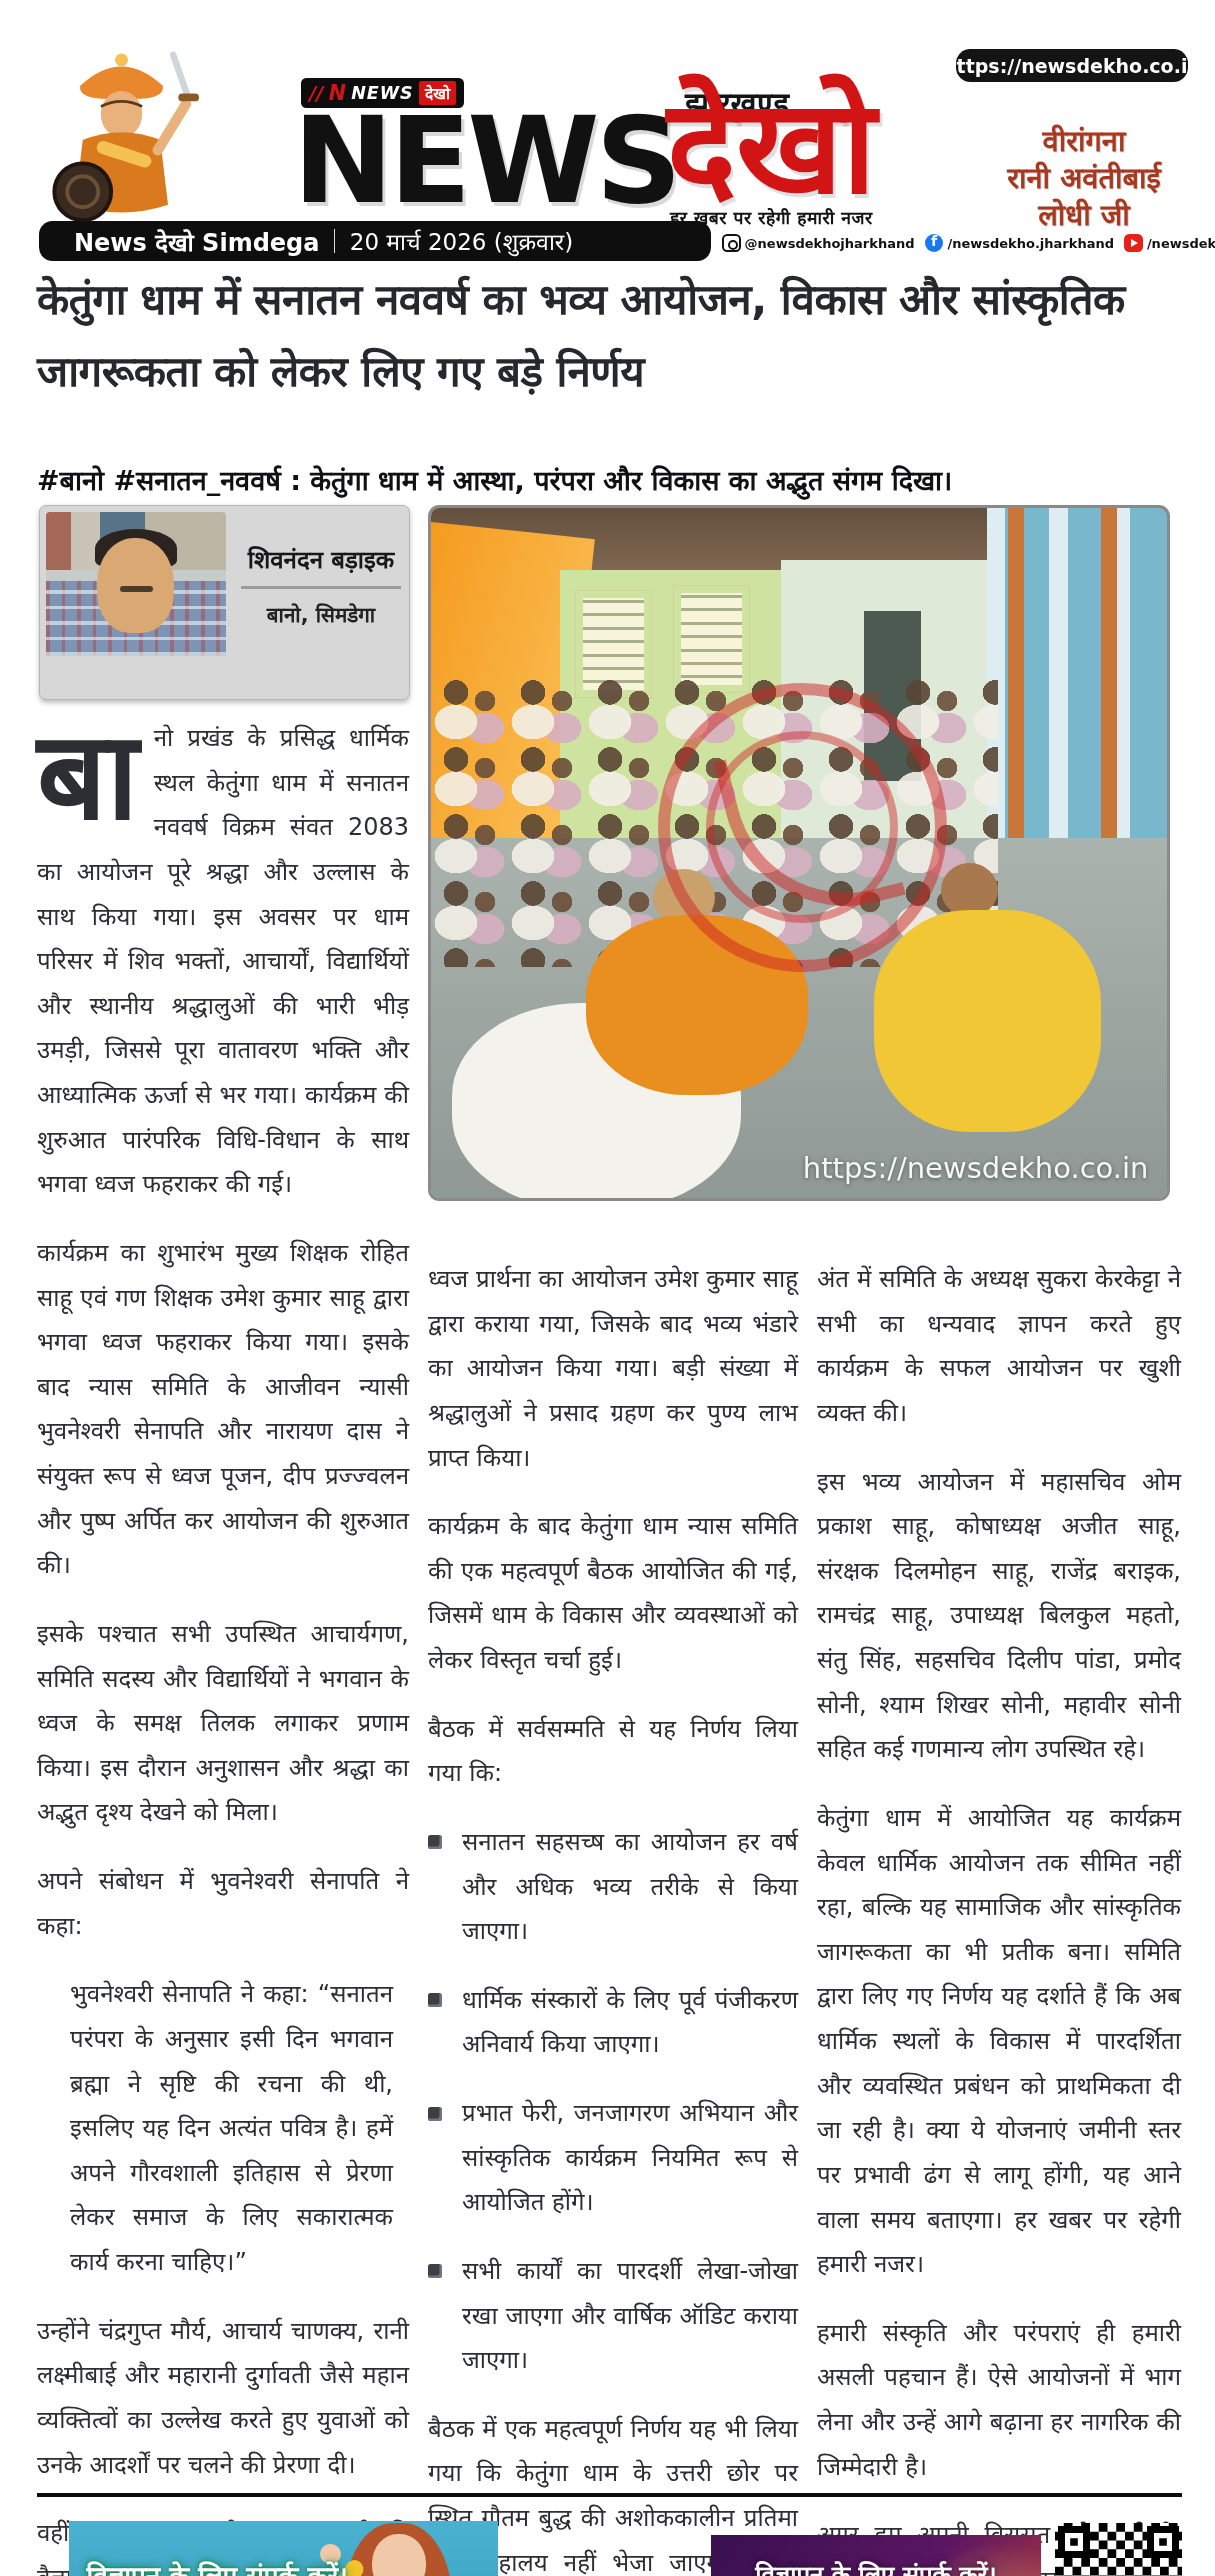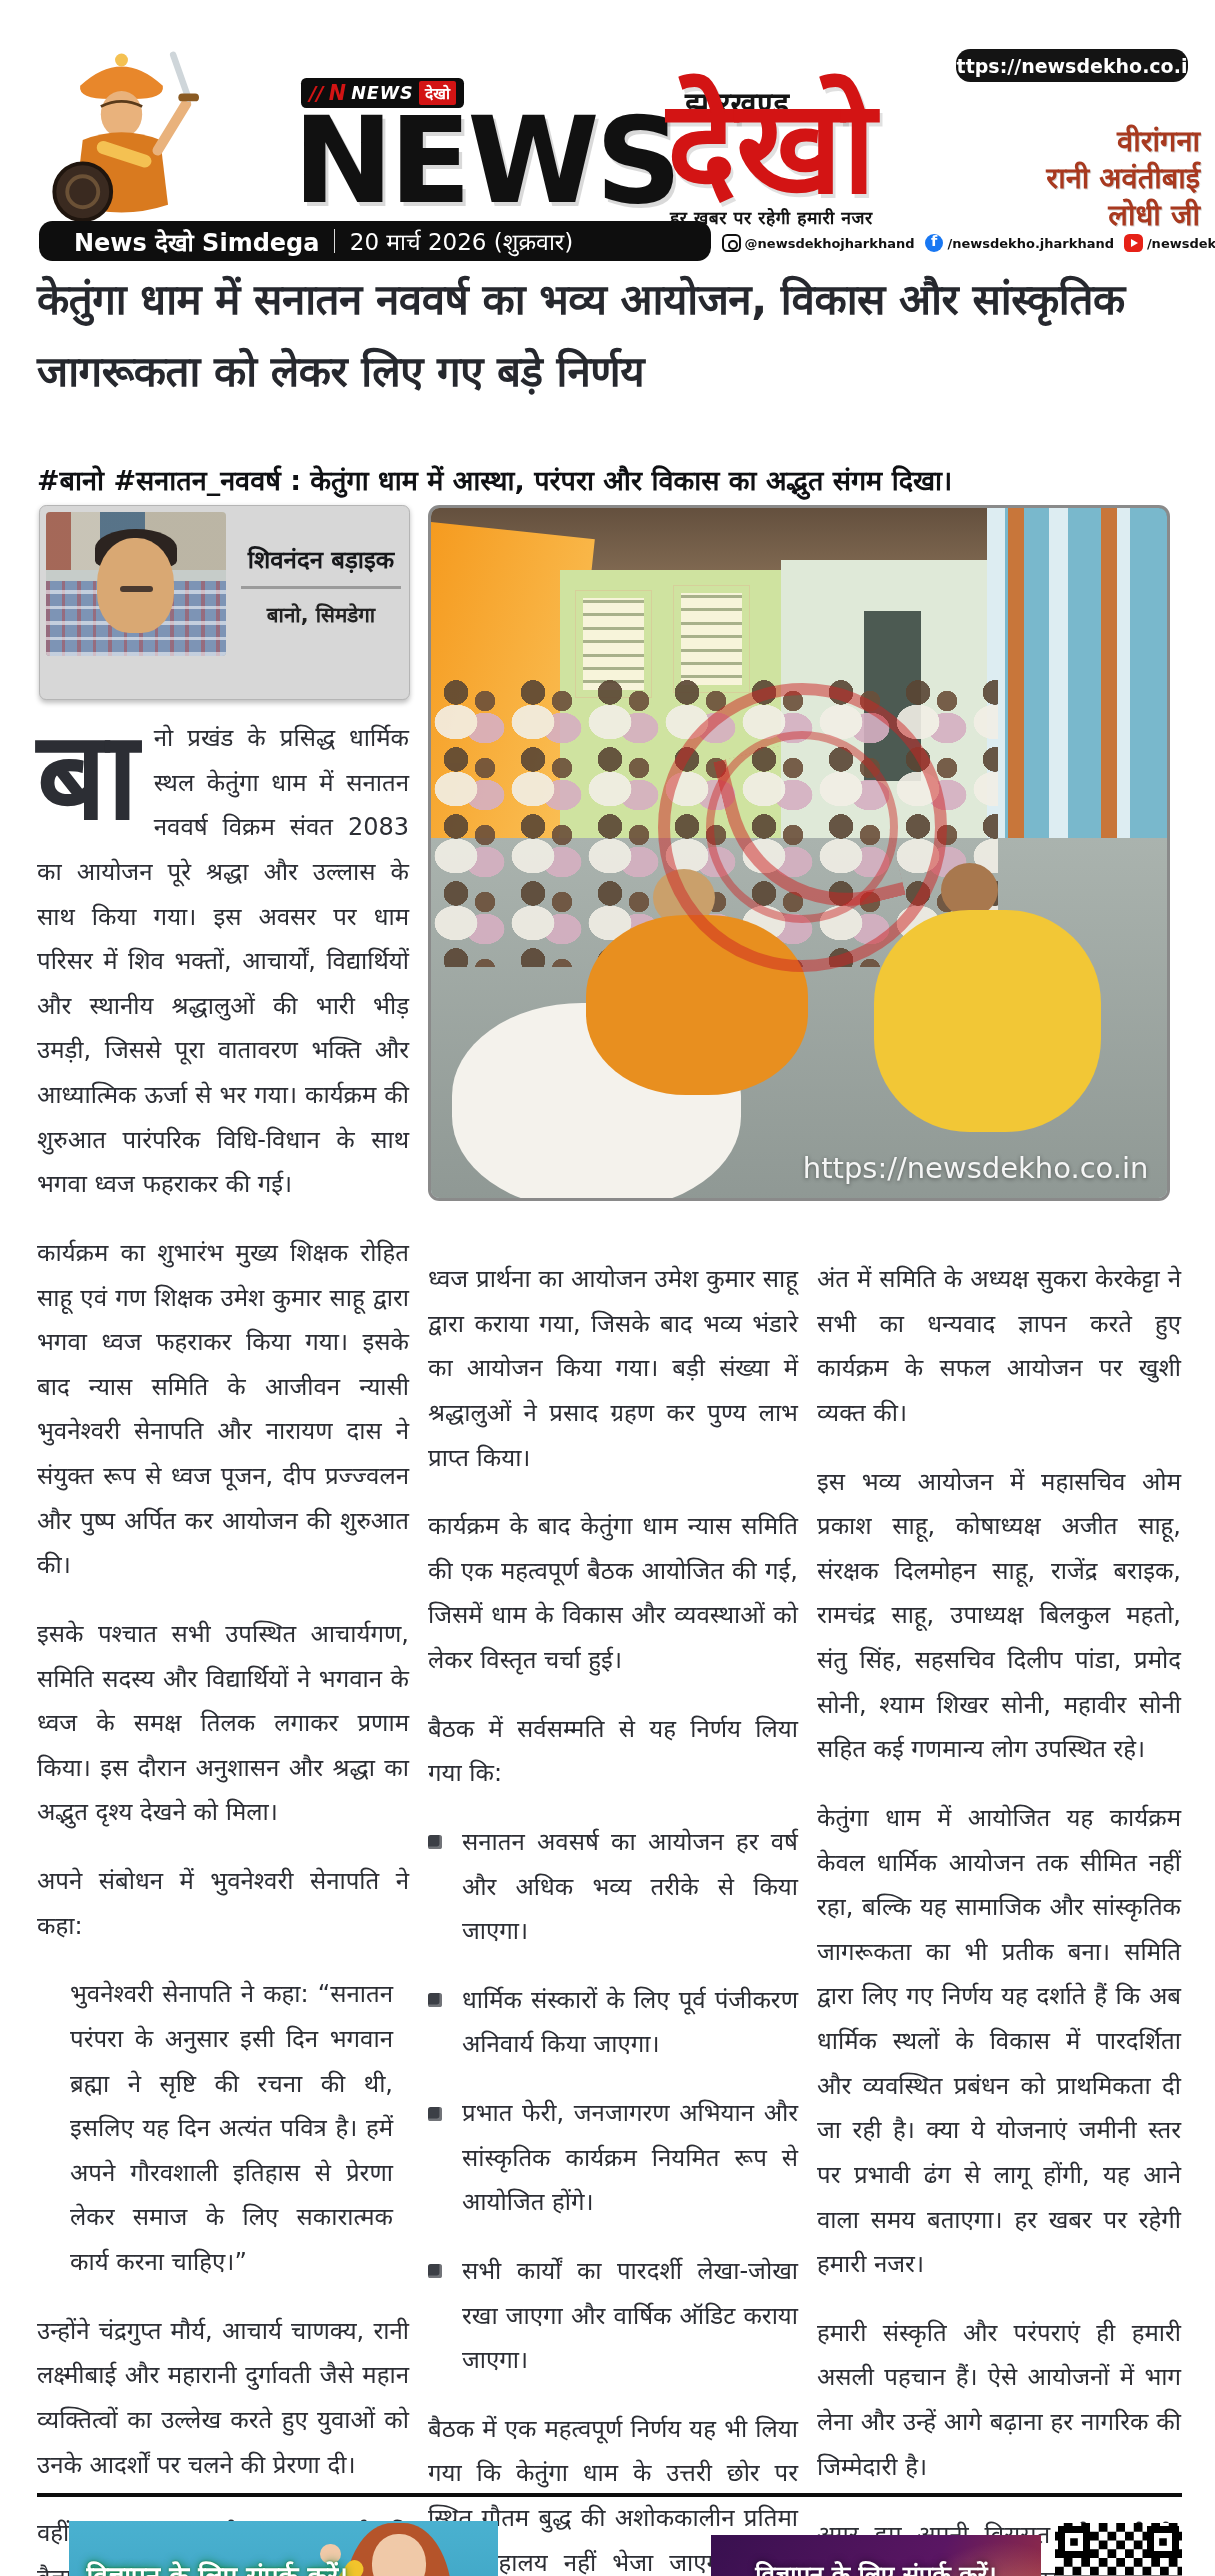--- a/index.html
+++ b/index.html
@@ -16,21 +16,21 @@
   .badge .sl{color:#d31414;font-weight:900;font-style:italic;font-size:19.6px;}
   .badge .nn{color:#d31414;font-weight:900;font-style:italic;font-size:20.6px;}
   .badge .nw{color:#fff;font-weight:800;font-style:italic;font-size:17.5px;letter-spacing:1px;}
   .badge .dk{background:#d31414;color:#fff;font-weight:800;font-size:15.5px;padding:1px 6.2px;border-radius:2.1px;}
   .logo-news{position:absolute;left:293px;top:101px;font-size:120px;line-height:1;font-weight:900;
     letter-spacing:-4.1px;color:#111;text-shadow:3.1px 4.1px 0 rgba(0,0,0,.15);}
   .logo-state{position:absolute;left:685px;top:81px;font-size:32px;font-weight:800;color:#151515;}
   .logo-dekho{position:absolute;left:667px;top:82px;font-size:130px;line-height:1;font-weight:900;color:#d31414;
     text-shadow:2.6px 3.6px 0 rgba(0,0,0,.12);}
   .logo-tagline{position:absolute;left:670px;top:205px;font-size:17.5px;font-weight:800;color:#141414;letter-spacing:0.5px;}
-  .mascot-caption{position:absolute;left:968px;top:123px;width:232px;text-align:right;color:#a8391f;
+  .mascot-caption{position:absolute;left:968px;top:123px;width:232px;text-align:center;color:#a8391f;
     font-weight:900;font-size:29px;line-height:1.28;text-shadow:1px 1px 0 rgba(0,0,0,.18);}
 
   
   .meta-bar{position:absolute;left:39px;top:221px;width:672px;height:40px;background:#0e0e0e;border-radius:13.4px;
     display:flex;align-items:center;padding:0 35px;gap:14.4px;color:#fff;}
   .meta-bar .edition{font-size:24px;font-weight:700;white-space:nowrap;}
   .meta-bar .sep{width:1.5px;height:24px;background:rgba(255,255,255,.85);}
   .meta-bar .date{font-size:23px;font-weight:500;white-space:nowrap;}
   .socials{position:absolute;left:722px;top:228px;width:489px;height:30px;display:flex;align-items:center;
     gap:10.3px;color:#111;}
@@ -242,21 +242,21 @@
       <p class="para">अपने संबोधन में भुवनेश्वरी सेनापति ने कहा:</p>
       <div class="quote">भुवनेश्वरी सेनापति ने कहा: “सनातन परंपरा के अनुसार इसी दिन भगवान ब्रह्मा ने सृष्टि की रचना की थी, इसलिए यह दिन अत्यंत पवित्र है। हमें अपने गौरवशाली इतिहास से प्रेरणा लेकर समाज के लिए सकारात्मक कार्य करना चाहिए।”</div>
       <p class="para">उन्होंने चंद्रगुप्त मौर्य, आचार्य चाणक्य, रानी लक्ष्मीबाई और महारानी दुर्गावती जैसे महान व्यक्तित्वों का उल्लेख करते हुए युवाओं को उनके आदर्शों पर चलने की प्रेरणा दी।</p>
       <p class="para">वहीं नारायण दास ने सनातन धर्म की वैज्ञानिक और सांस्कृतिक महत्ता पर प्रकाश डालते हुए समाज में एकता और जागरूकता की आवश्यकता पर बल दिया।</p>
     </div>
   <div class="col" id="col2">
       <p class="para">ध्वज प्रार्थना का आयोजन उमेश कुमार साहू द्वारा कराया गया, जिसके बाद भव्य भंडारे का आयोजन किया गया। बड़ी संख्या में श्रद्धालुओं ने प्रसाद ग्रहण कर पुण्य लाभ प्राप्त किया।</p>
       <p class="para">कार्यक्रम के बाद केतुंगा धाम न्यास समिति की एक महत्वपूर्ण बैठक आयोजित की गई, जिसमें धाम के विकास और व्यवस्थाओं को लेकर विस्तृत चर्चा हुई।</p>
       <p class="para">बैठक में सर्वसम्मति से यह निर्णय लिया गया कि:</p>
       <ul class="bullets">
-        <li>सनातन अवसर्ष का आयोजन हर वर्ष और अधिक भव्य तरीके से किया जाएगा।</li>
+        <li>सनातन सहसच्ष का आयोजन हर वर्ष और अधिक भव्य तरीके से किया जाएगा।</li>
         <li>धार्मिक संस्कारों के लिए पूर्व पंजीकरण अनिवार्य किया जाएगा।</li>
         <li>प्रभात फेरी, जनजागरण अभियान और सांस्कृतिक कार्यक्रम नियमित रूप से आयोजित होंगे।</li>
         <li>सभी कार्यों का पारदर्शी लेखा-जोखा रखा जाएगा और वार्षिक ऑडिट कराया जाएगा।</li>
       </ul>
       <p class="para">बैठक में एक महत्वपूर्ण निर्णय यह भी लिया गया कि केतुंगा धाम के उत्तरी छोर पर स्थित गौतम बुद्ध की अशोककालीन प्रतिमा को संग्रहालय नहीं भेजा जाएगा। इसके संरक्षण और संवर्धन के लिए जिला प्रशासन एवं पुरातत्व विभाग को मांग पत्र सौंपा जाएगा।</p>
     </div>
   <div class="col" id="col3">
       <p class="para">अंत में समिति के अध्यक्ष सुकरा केरकेट्टा ने सभी का धन्यवाद ज्ञापन करते हुए कार्यक्रम के सफल आयोजन पर खुशी व्यक्त की।</p>
       <p class="para">इस भव्य आयोजन में महासचिव ओम प्रकाश साहू, कोषाध्यक्ष अजीत साहू, संरक्षक दिलमोहन साहू, राजेंद्र बराइक, रामचंद्र साहू, उपाध्यक्ष बिलकुल महतो, संतु सिंह, सहसचिव दिलीप पांडा, प्रमोद सोनी, श्याम शिखर सोनी, महावीर सोनी सहित कई गणमान्य लोग उपस्थित रहे।</p>
       <p class="para">केतुंगा धाम में आयोजित यह कार्यक्रम केवल धार्मिक आयोजन तक सीमित नहीं रहा, बल्कि यह सामाजिक और सांस्कृतिक जागरूकता का भी प्रतीक बना। समिति द्वारा लिए गए निर्णय यह दर्शाते हैं कि अब धार्मिक स्थलों के विकास में पारदर्शिता और व्यवस्थित प्रबंधन को प्राथमिकता दी जा रही है। क्या ये योजनाएं जमीनी स्तर पर प्रभावी ढंग से लागू होंगी, यह आने वाला समय बताएगा। हर खबर पर रहेगी हमारी नजर।</p>

